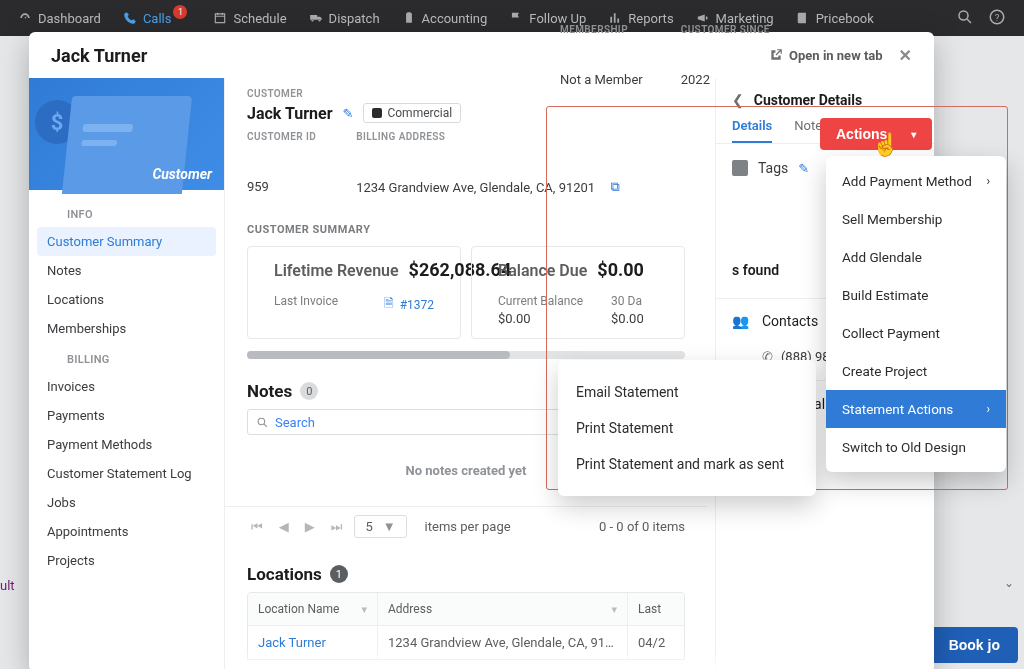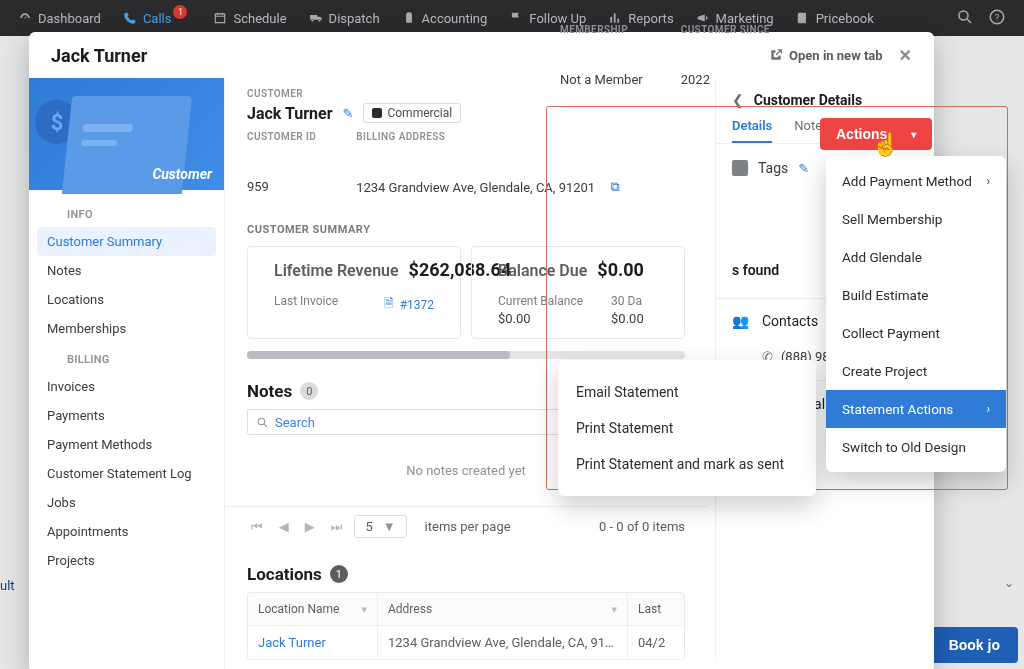--- a/index.html
+++ b/index.html
@@ -60,21 +60,21 @@
   .balance-cols .bc .v { color:#3a3c3f; font-size:13px;}
   .scrollbar { height:8px; background:#e2e4e6; margin:12px 22px 0; border-radius:4px; position:relative;}
   .scrollbar::before{content:"";position:absolute;left:0;top:0;height:100%;width:60%;background:#b8bbbf;border-radius:4px;}
   
   .notes-hdr { display:flex; align-items:center; gap:8px; padding:22px 22px 8px; }
   .notes-hdr h3 { font-size:17px; font-weight:700; color:#1c1c1c; }
   .count-badge { width:18px;height:18px;border-radius:50%;background:#d9dbdd;color:#5b5e61;font-size:11px;display:flex;align-items:center;justify-content:center; }
   .notes-controls { display:flex; gap:8px; padding:0 22px; }
   .search-box { flex:1; display:flex; align-items:center; gap:6px; border:1px solid #dcdfe2; border-radius:3px; padding:4px 8px; color:#3b82f6; font-size:13px; }
   .filter-btn { display:flex; align-items:center; gap:6px; border:1px solid #dcdfe2; border-radius:3px; padding:4px 10px; color:#5b5e61; font-size:13px; background:#fafbfb; }
-  .notes-empty { text-align:center; color:#8f9296; font-size:13px; padding:28px 0; }
+  .notes-empty { text-align:center; color:#8f9296; font-size:13px; padding:28px 0;font-weight:bold; }
   .pager { display:flex; align-items:center; gap:8px; padding:8px 22px; border-top:1px solid #eee; font-size:13px; color:#5b5e61;}
   .pager .pbtn { color:#b4b7ba; padding:0 4px; }
   .pager .sel { display:flex; align-items:center; gap:10px; border:1px solid #dcdfe2; border-radius:3px; padding:3px 10px; }
   .pager .txt { margin-left:10px; }
   .pager .right-txt { margin-left:auto; }
   
   .locs-hdr { display:flex; align-items:center; gap:8px; padding:18px 22px 8px; }
   .locs-hdr h3 { font-size:17px; font-weight:700; color:#1c1c1c; }
   .loc-table { margin:0 22px; border:1px solid #e6e8ea; border-radius:4px 4px 0 0; overflow:hidden;}
   .loc-thead { display:flex; background:#fafbfb; font-size:12px; color:#5b5e61; }
@@ -111,21 +111,21 @@
   .dd-item { padding:11px 16px; font-size:13.5px; color:#2a2c2e; display:flex; align-items:center; justify-content:space-between; cursor:pointer; white-space:nowrap;}
   .dd-item.hl{ background:#2f7bd6; color:#fff;}
   .dd-item .chev-r{ font-size:12px; color:inherit;}
   .submenu { position:absolute; left:558px; top:360px; width:258px; background:#fff; border-radius:6px; box-shadow:0 10px 26px rgba(0,0,0,0.2); z-index:55; padding:14px 0;}
   .sub-item { padding:10px 18px; font-size:14px; color:#2a2c2e; cursor:pointer;}
   
   .redbox { position:absolute; left:546px; top:106px; width:462px; height:384px; border:1.5px solid #d46b5e; border-radius:3px; z-index:45; pointer-events:none;}
   
   .bg-close-btn { position:absolute; left:335px; bottom:10px; border:1px solid #c6c9cc; background:#fff; border-radius:4px; padding:6px 16px; font-size:13px; color:#3a3c3f;}
   .bg-book-btn { position:absolute; right:6px; bottom:6px; background:#1f5fb6;color:#fff;border:none;border-radius:4px;padding:10px 18px;font-size:14px;font-weight:600;}
-  .bg-ult { position:absolute; left:0; top:578px; font-size:13px; color:#0c4a6e; }
+  .bg-ult { position:absolute; left:0; top:578px; font-size:13px; color:#701a75; }
   
   .bg-select-caret { position:absolute; right:10px; top:576px; color:#6d7073; font-size:12px;}
   
   .center-clip { position:absolute; left:196px; right:0; bottom:0; height:22px; background:linear-gradient(transparent,#fff); pointer-events:none;}
 </style>
 </head>
 <body>
 
 <div class="topnav">
   <div class="nav-item">

